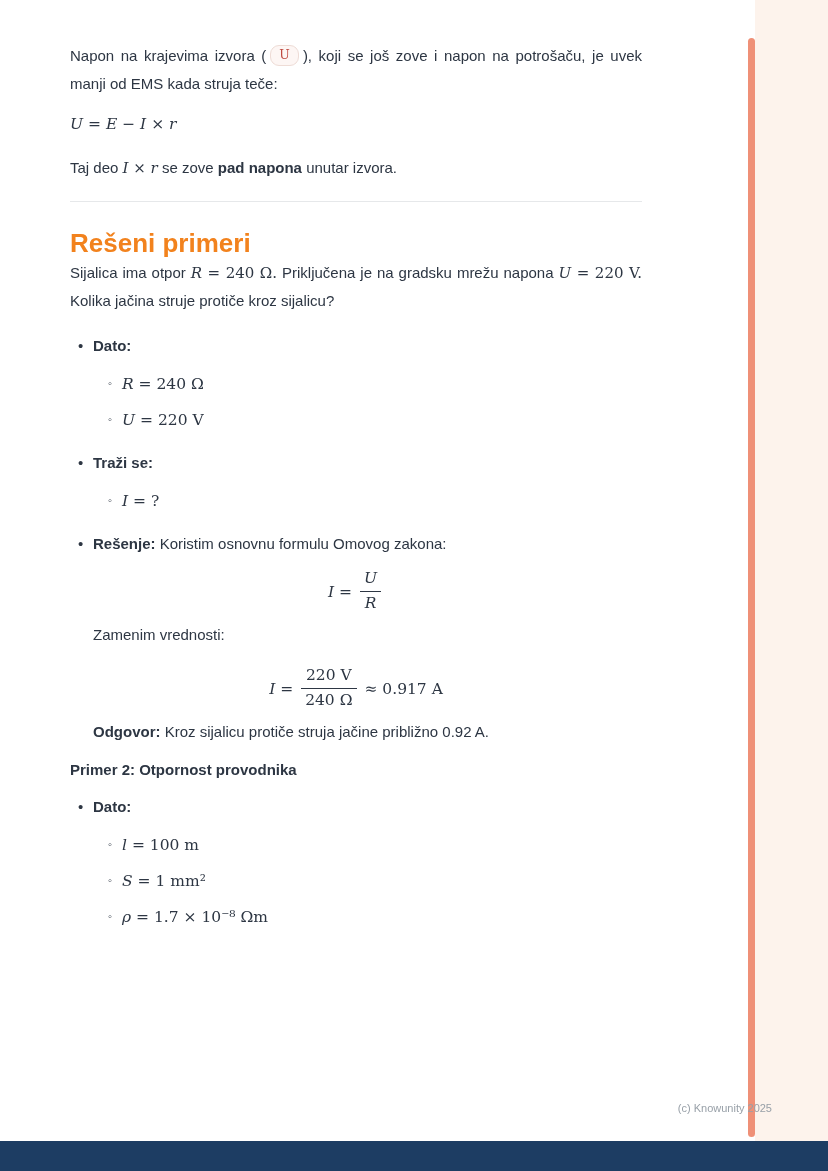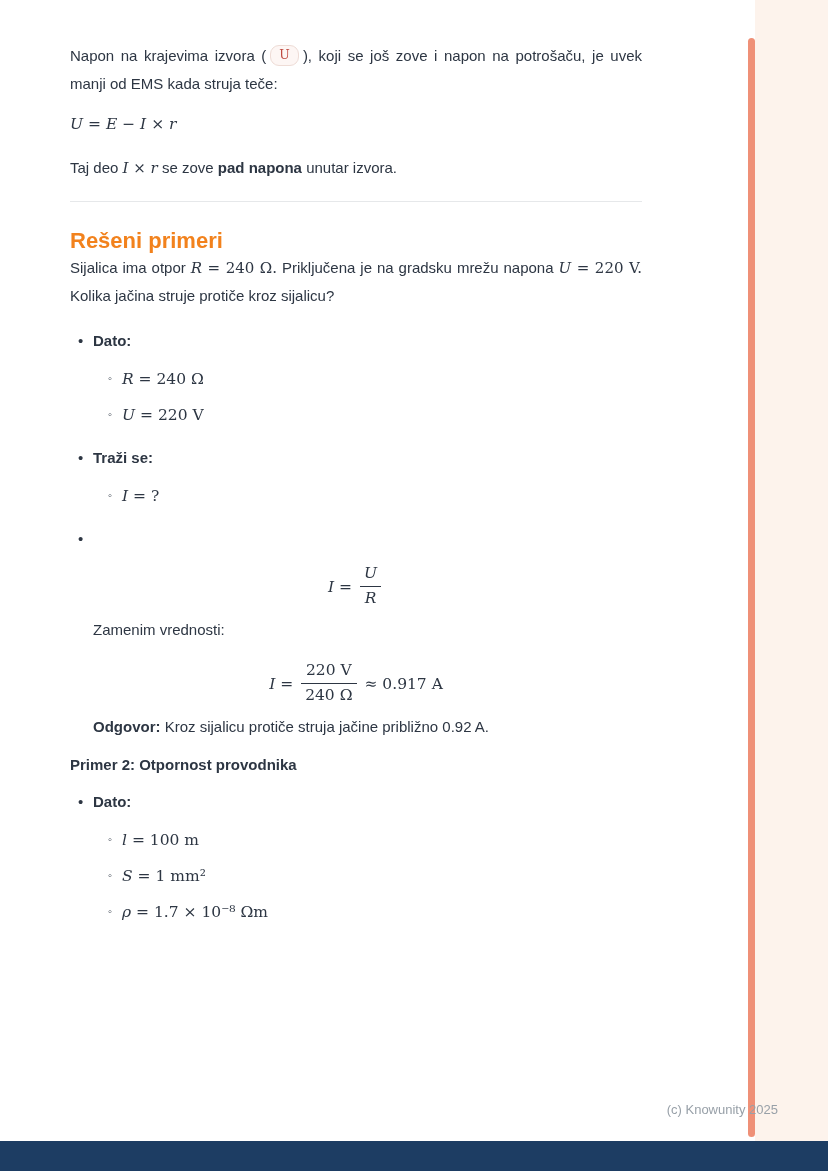--- a/index.html
+++ b/index.html
@@ -9,41 +9,41 @@
     background: #ffffff;
     position: relative;
     overflow: hidden;
   }
   .page { position: absolute; inset: 0; background: #ffffff; }
 
   
   .peach-strip { position: absolute; top: 0; right: 0; width: 73px; height: 100%; background: #fdf3ec; }
   .salmon-bar { position: absolute; left: 748px; top: 38px; width: 7px; height: 1099px; background: #ef9077; border-radius: 4px; }
   .navy-footer { position: absolute; left: 0; bottom: 0; width: 100%; height: 30px; background: #1d3d63; z-index: 6; }
-  .credit { position: absolute; top: 1102px; right: 50px; font-size: 13px; color: #98a0a8; z-index: 5; }
+  .credit { position: absolute; top: 1102px; right: 56px; font-size: 11px; color: #98a0a8; z-index: 5; }
 
   .content { position: absolute; left: 70px; top: 42px; width: 572px; color: #2d3643; font-size: 15px; }
 
   p.body { line-height: 1.85; text-align: justify; }
   .math-line { font-size: 15.5px; line-height: 1.5; }
   .mvar { font-family: "DejaVu Serif", serif; font-style: italic; }
   .mop  { font-family: "DejaVu Serif", serif; font-style: normal; }
 
   .badge {
     display: inline-block;
     font-family: "DejaVu Serif", serif;
     font-size: 12.5px; line-height: 16px;
     color: #bf4a41; background: #fdf6f4;
     border: 1px solid #eedcd6; border-radius: 9px;
     padding: 1px 8px 2px; margin: 0 4px; vertical-align: 2px;
   }
 
   .divider { border: none; border-top: 1px solid #e6e8ea; }
 
-  .section-title { font-size: 22px; font-weight: 700; color: #f2821d; }
+  .section-title { font-size: 26px; font-weight: 700; color: #f2821d; }
   .example-title { font-size: 15px; font-weight: 700; }
 
   .mt6{margin-top:18px}.mt12{margin-top:12px}.mt14{margin-top:14px}.mt16{margin-top:0}
   .mt18{margin-top:18px}.mt20{margin-top:20px}.mt26{margin-top:26px}.mt32{margin-top:32px}.mt34{margin-top:34px}
 
   .li1 { display: flex; margin-left: 8px; line-height: 1.5; }
   .li1 .mk { width: 15px; flex: none; color: #2d3643; }
   .li2 { display: flex; margin-left: 38px; line-height: 1.5; }
   .li2 .mk { width: 14px; flex: none; font-size: 11px; line-height: 22px; color: #2d3643; }
   .li2 .val { font-size: 15.5px; }
@@ -100,20 +100,21 @@
       <span class="bold">Traži se:</span>
     </div>
 
     <div class="li2 mt14">
       <span class="mk">◦</span>
       <span class="val"><span class="mvar">I</span><span class="mop"> = ?</span></span>
     </div>
 
     <div class="li1 mt20">
       <span class="mk">•</span>
+      <span><strong>Rešenje:</strong><span> Koristim osnovnu formulu Omovog zakona:</span></span>
     </div>
 
     <div class="formula-block mt14"><span class="mvar">I</span><span class="mop"> = </span><span class="frac"><span class="num mvar">U</span><span class="den mvar">R</span></span></div>
 
     <p class="indent mt32">Zamenim vrednosti:</p>
 
     <div class="formula-block mt20"><span class="mvar">I</span><span class="mop"> = </span><span class="frac"><span class="num mop">220 V</span><span class="den mop">240 Ω</span></span><span class="mop"> ≈ 0.917 A</span></div>
 
     <p class="indent mt34"><strong>Odgovor:</strong><span> Kroz sijalicu protiče struja jačine približno 0.92 A.</span></p>
 

